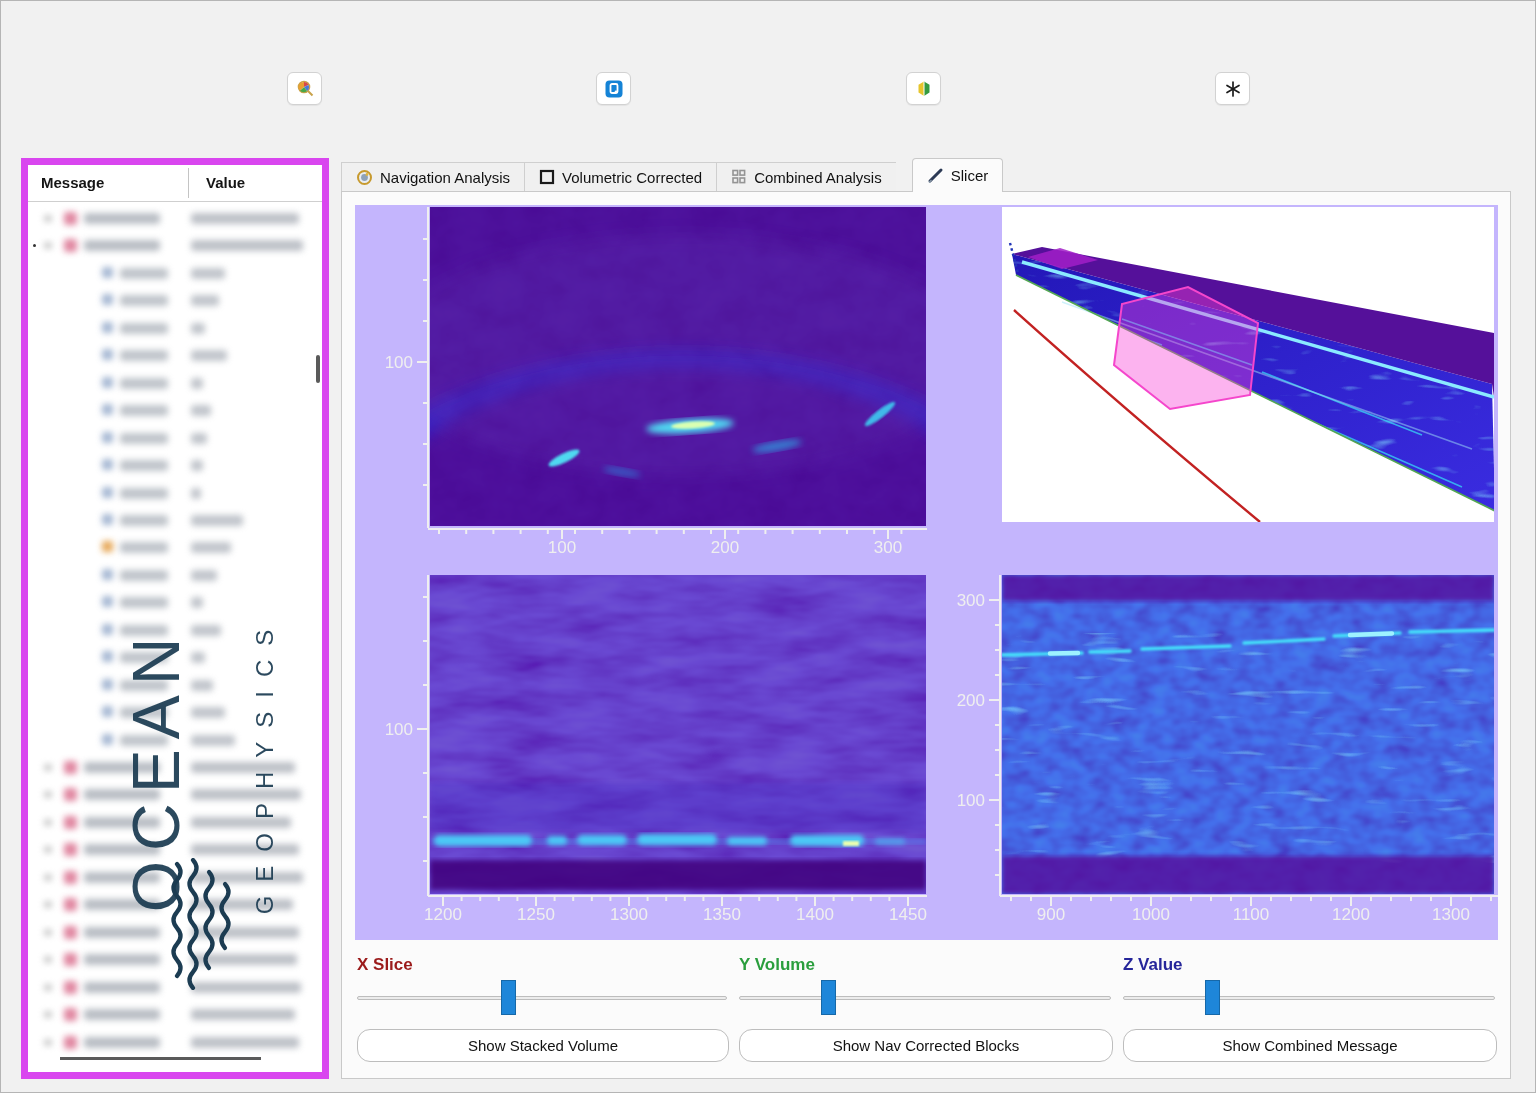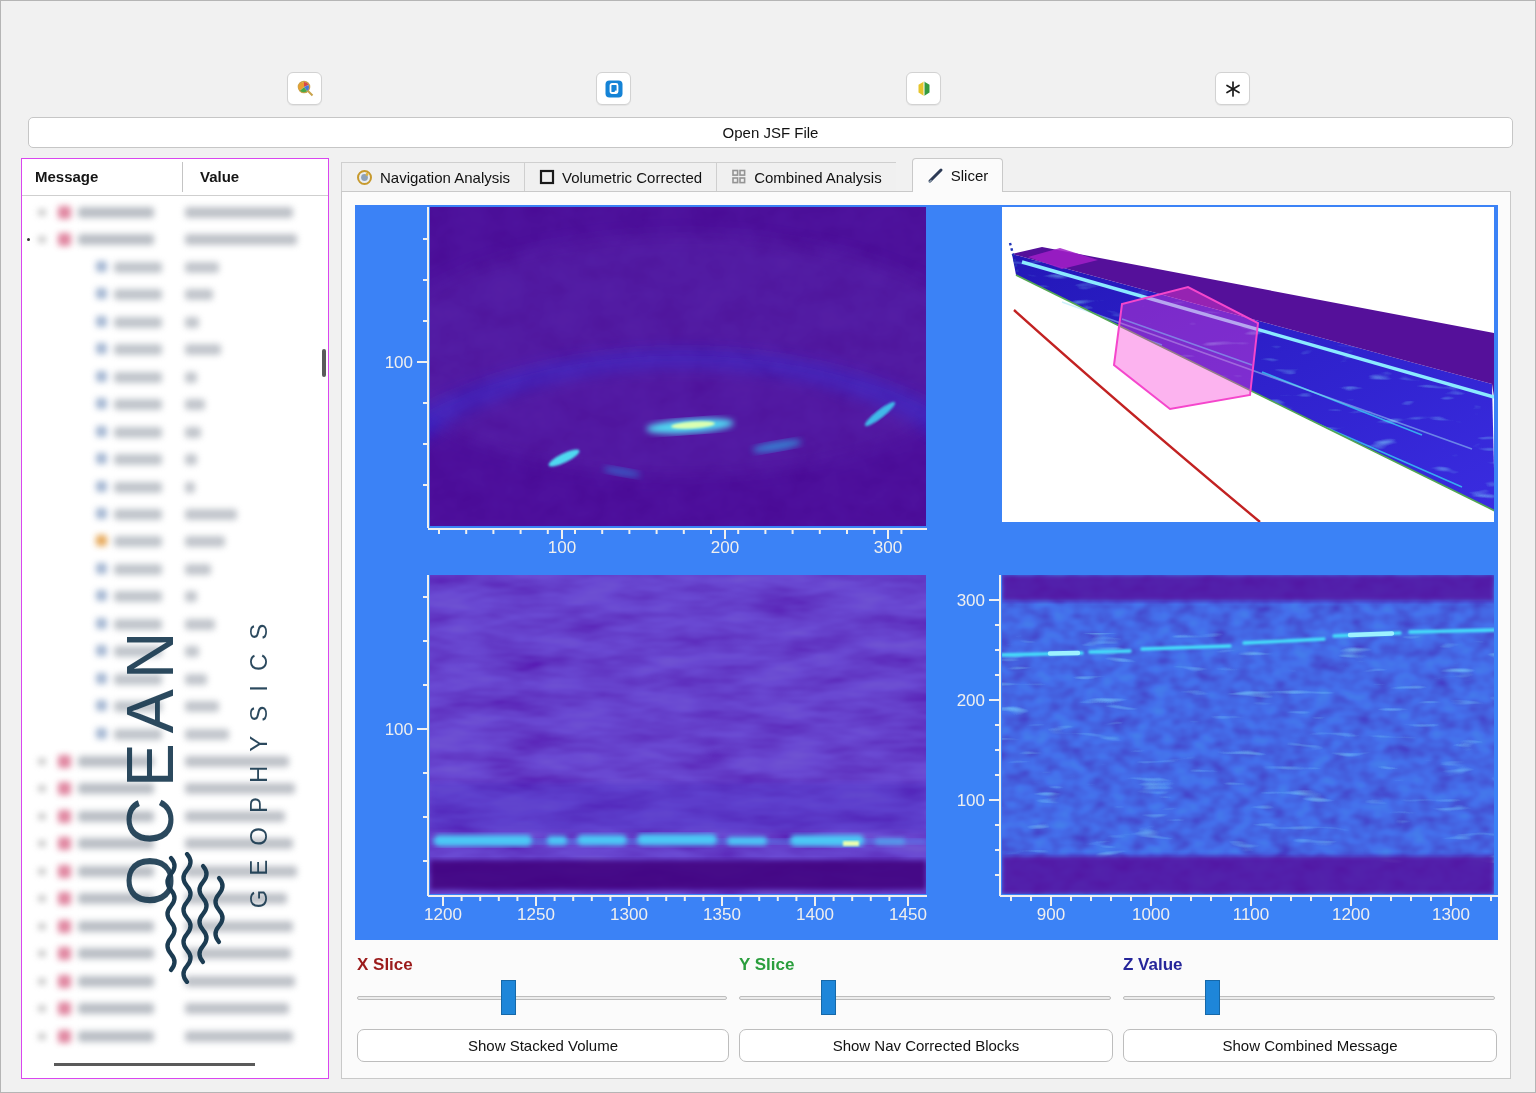--- a/index.html
+++ b/index.html
@@ -12,21 +12,21 @@
   #appicon .strip{position:absolute;left:11px;top:0;width:10px;height:5px;background:#e9f0f0;}
   #wintitle{position:absolute;left:52px;top:18px;font-size:15px;font-weight:bold;color:#111;}
   .winbtn{position:absolute;top:14px;width:30px;height:28px;display:flex;align-items:center;justify-content:center;cursor:default;}
   
   .toolbtn{position:absolute;top:71px;width:33px;height:31px;background:#fff;border:1px solid #d2d2d2;
            border-radius:6px;box-shadow:0 1px 1px rgba(0,0,0,.06);display:flex;align-items:center;justify-content:center;}
   #openfile{position:absolute;left:27px;top:116px;width:1483px;height:29px;background:#fff;border:1px solid #c6c6c6;
             border-radius:5px;display:flex;align-items:center;justify-content:center;font-size:15px;color:#111;}
   
   #msgpanel{position:absolute;left:20px;top:157px;width:308px;height:921px;background:#fff;
-            border:1px solid #d946ef;box-sizing:border-box;}
+            border:7px solid #d946ef;box-sizing:border-box;}
   #msghead{position:absolute;left:0;top:0;width:100%;height:36px;background:#fff;}
   #msghead .col{position:absolute;top:9px;font-size:15px;font-weight:600;color:#151515;}
   #colsep{position:absolute;left:160px;top:3px;width:1px;height:30px;background:#c4c4c4;}
   #headline{position:absolute;left:0;top:36px;width:100%;height:1px;background:#cfcfcf;}
   #rows{position:absolute;left:0;top:40px;width:290px;height:860px;overflow:hidden;}
   .rrow{position:absolute;left:0;width:290px;height:27px;}
   .blurwrap{position:absolute;left:0;top:0;width:100%;height:100%;filter:blur(3px);opacity:.8;}
   .bar{position:absolute;top:8px;height:11px;border-radius:3px;}
   .ricon{position:absolute;top:7px;border-radius:2px;}
   .bullet{position:absolute;left:5px;top:12px;width:3px;height:3px;background:#333;border-radius:50%;}
@@ -41,28 +41,28 @@
   
   #tabbar{position:absolute;left:340px;top:158px;height:33px;display:flex;align-items:flex-end;}
   .tab{height:30px;display:flex;align-items:center;padding:0 14px;background:#f0f0f0;border:1px solid #cfcfcf;
        border-right:none;font-size:15px;color:#111;gap:7px;box-sizing:border-box;}
   .tab:last-child{border-right:1px solid #cfcfcf;}
   .tab.active{height:34px;background:#fbfbfb;border:1px solid #c9c9c9;border-bottom:none;border-radius:4px 4px 0 0;
        margin-left:16px;position:relative;z-index:5;}
   
   #mainpanel{position:absolute;left:340px;top:190px;width:1170px;height:888px;background:#fbfbfb;
              border:1px solid #c9c9c9;box-sizing:border-box;}
-  #plotblack{position:absolute;left:13px;top:13px;width:1143px;height:735px;background:#3b82f6;}
+  #plotblack{position:absolute;left:13px;top:13px;width:1143px;height:735px;background:#c4b5fd;}
   #plotblack svg{position:absolute;}
   .axislabel{font-size:17px;fill:#efefef;font-family:"Liberation Sans",sans-serif;}
   
   .slicelabel{position:absolute;top:763px;font-size:17px;font-weight:bold;}
   .slidertrack{position:absolute;top:804px;height:4px;background:#ececec;border:1px solid #bdbdbd;box-sizing:border-box;border-radius:2px;}
   .sliderhandle{position:absolute;top:788px;width:15px;height:35px;background:#1e86d9;border:1px solid #1668a8;box-sizing:border-box;}
-  .volbtn{position:absolute;top:837px;height:31px;background:#fff;border:1px solid #bdbdbd;border-radius:7px;
+  .volbtn{position:absolute;top:837px;height:31px;background:#fff;border:1px solid #bdbdbd;border-radius:13px;
           display:flex;align-items:center;justify-content:center;font-size:15px;color:#111;}
 </style>
 </head>
 <body>
 
 <div id="app">
 
 
   <div class="toolbtn" style="left:286px">
     <svg width="20" height="20">
@@ -91,21 +91,20 @@
   <div class="toolbtn" style="left:1214px">
     <svg width="18" height="18">
       <g stroke="#1c1c1c" stroke-width="1.7" stroke-linecap="round">
         <line x1="9" y1="2" x2="9" y2="16"></line>
           <line x1="3" y1="5.5" x2="15" y2="12.5"></line>
           <line x1="15" y1="5.5" x2="3" y2="12.5"></line>
       </g>
     </svg>
   </div>
 
-  <div id="openfile">Open JSF File</div>
 
   <div id="msgpanel">
     <div id="msghead">
       <div class="col" style="left:13px">Message</div>
       <div class="col" style="left:178px">Value</div>
       <div id="colsep"></div>
     </div>
     <div id="headline"></div>
     <div id="rows">
         <div class="rrow" style="top: 0px;">
@@ -663,21 +662,21 @@
           <text x="319" y="347" text-anchor="middle" class="axislabel" stroke="none">1100</text>
           <text x="419" y="347" text-anchor="middle" class="axislabel" stroke="none">1200</text>
           <text x="519" y="347" text-anchor="middle" class="axislabel" stroke="none">1300</text>
         </svg>
     </div>
 
     <div id="controls">
         <div class="slicelabel" style="left: 15px; color: rgb(155, 27, 27);">X Slice</div>
         <div class="slidertrack" style="left: 15px; width: 370px;"></div>
         <div class="sliderhandle" style="left: 159.2px;"></div>
-        <div class="slicelabel" style="left: 397px; color: rgb(42, 158, 61);">Y Slice</div>
+        <div class="slicelabel" style="left: 397px; color: rgb(42, 158, 61);">Y Volume</div>
         <div class="slidertrack" style="left: 397px; width: 372px;"></div>
         <div class="sliderhandle" style="left: 478.78px;"></div>
         <div class="slicelabel" style="left: 781px; color: rgb(38, 38, 154);">Z Value</div>
         <div class="slidertrack" style="left: 781px; width: 372px;"></div>
         <div class="sliderhandle" style="left: 862.78px;"></div>
         <div class="volbtn" style="left: 15px; width: 370px;">Show Stacked Volume</div>
         <div class="volbtn" style="left: 397px; width: 372px;">Show Nav Corrected Blocks</div>
         <div class="volbtn" style="left: 781px; width: 372px;">Show Combined Message</div>
       </div>
   </div>

